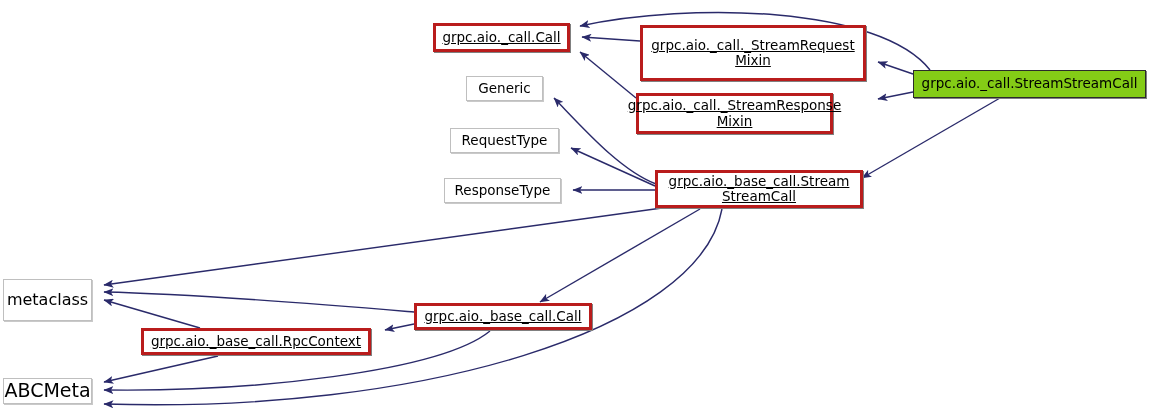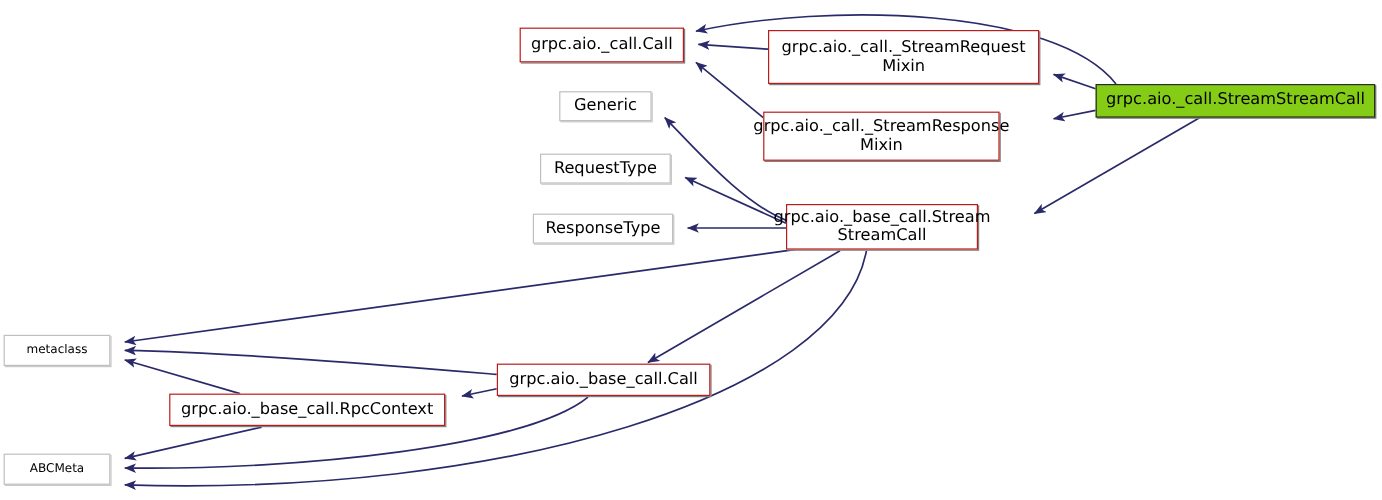--- a/index.html
+++ b/index.html
@@ -30,22 +30,23 @@
     align-items: center;
     justify-content: center;
     text-align: center;
     line-height: 1.12;
     color: #000000;
     background: #ffffff;
     white-space: pre-line;
     z-index: 5;
   }
   .node.solid {
-    border: 1px solid #b91c1c;
+    border: 3px solid #b91c1c;
     box-shadow: 1px 1px 0 0 #808080;
+    text-decoration: underline;
   }
   .node.faint {
     border: 1px solid #bfbfbf;
     box-shadow: 1px 1px 0 0 #c9c9c9;
   }
   .node.highlight {
     background: #84cc16;
     border: 1px solid #2b2b2b;
     box-shadow: 1px 1px 0 0 #808080;
   }
@@ -100,21 +101,21 @@
       <path d="M 200,328 L 104,300"></path>
 
       <path d="M 218,356 L 104,382"></path>
     </g>
   </svg>
 
   <div class="node solid" style="left:433px; top:23px; width:137px; height:29px; font-size:13.5px;">
     <span class="node-label">grpc.aio._call.Call</span>
   </div>
 
-  <div class="node solid" style="left:640px; top:25px; width:226px; height:45px; font-size:13.5px;">
+  <div class="node solid" style="left:640px; top:25px; width:226px; height:56px; font-size:13.5px;">
     <span class="node-label">grpc.aio._call._StreamRequest
 Mixin</span>
   </div>
 
   <div class="node highlight" style="left:913px; top:70px; width:233px; height:28px; font-size:13.5px;">
     <span class="node-label">grpc.aio._call.StreamStreamCall</span>
   </div>
 
   <div class="node faint" style="left:466px; top:76px; width:77px; height:25px; font-size:13.5px;text-align:right;">
     <span class="node-label">Generic</span>
@@ -126,34 +127,34 @@
   </div>
 
   <div class="node faint" style="left:450px; top:128px; width:109px; height:25px; font-size:13.5px;">
     <span class="node-label">RequestType</span>
   </div>
 
   <div class="node faint" style="left:444px; top:178px; width:117px; height:25px; font-size:13.5px;">
     <span class="node-label">ResponseType</span>
   </div>
 
-  <div class="node solid" style="left:655px; top:170px; width:160px; height:38px; font-size:13.5px;">
+  <div class="node solid" style="left:655px; top:170px; width:208px; height:38px; font-size:13.5px;">
     <span class="node-label">grpc.aio._base_call.Stream
 StreamCall</span>
   </div>
 
-  <div class="node faint" style="left:3px; top:279px; width:89px; height:26px; font-size:10px;">
+  <div class="node faint" style="left:3px; top:279px; width:89px; height:42px; font-size:16px;">
     <span class="node-label">metaclass</span>
   </div>
 
   <div class="node solid" style="left:141px; top:328px; width:230px; height:27px; font-size:13.5px;">
     <span class="node-label">grpc.aio._base_call.RpcContext</span>
   </div>
 
   <div class="node solid" style="left:414px; top:303px; width:178px; height:27px; font-size:13.5px;">
     <span class="node-label">grpc.aio._base_call.Call</span>
   </div>
 
-  <div class="node faint" style="left:3px; top:378px; width:89px; height:26px; font-size:10px;">
+  <div class="node faint" style="left:3px; top:378px; width:89px; height:26px; font-size:19px;">
     <span class="node-label">ABCMeta</span>
   </div>
 
 </div>
 
 </body></html>

